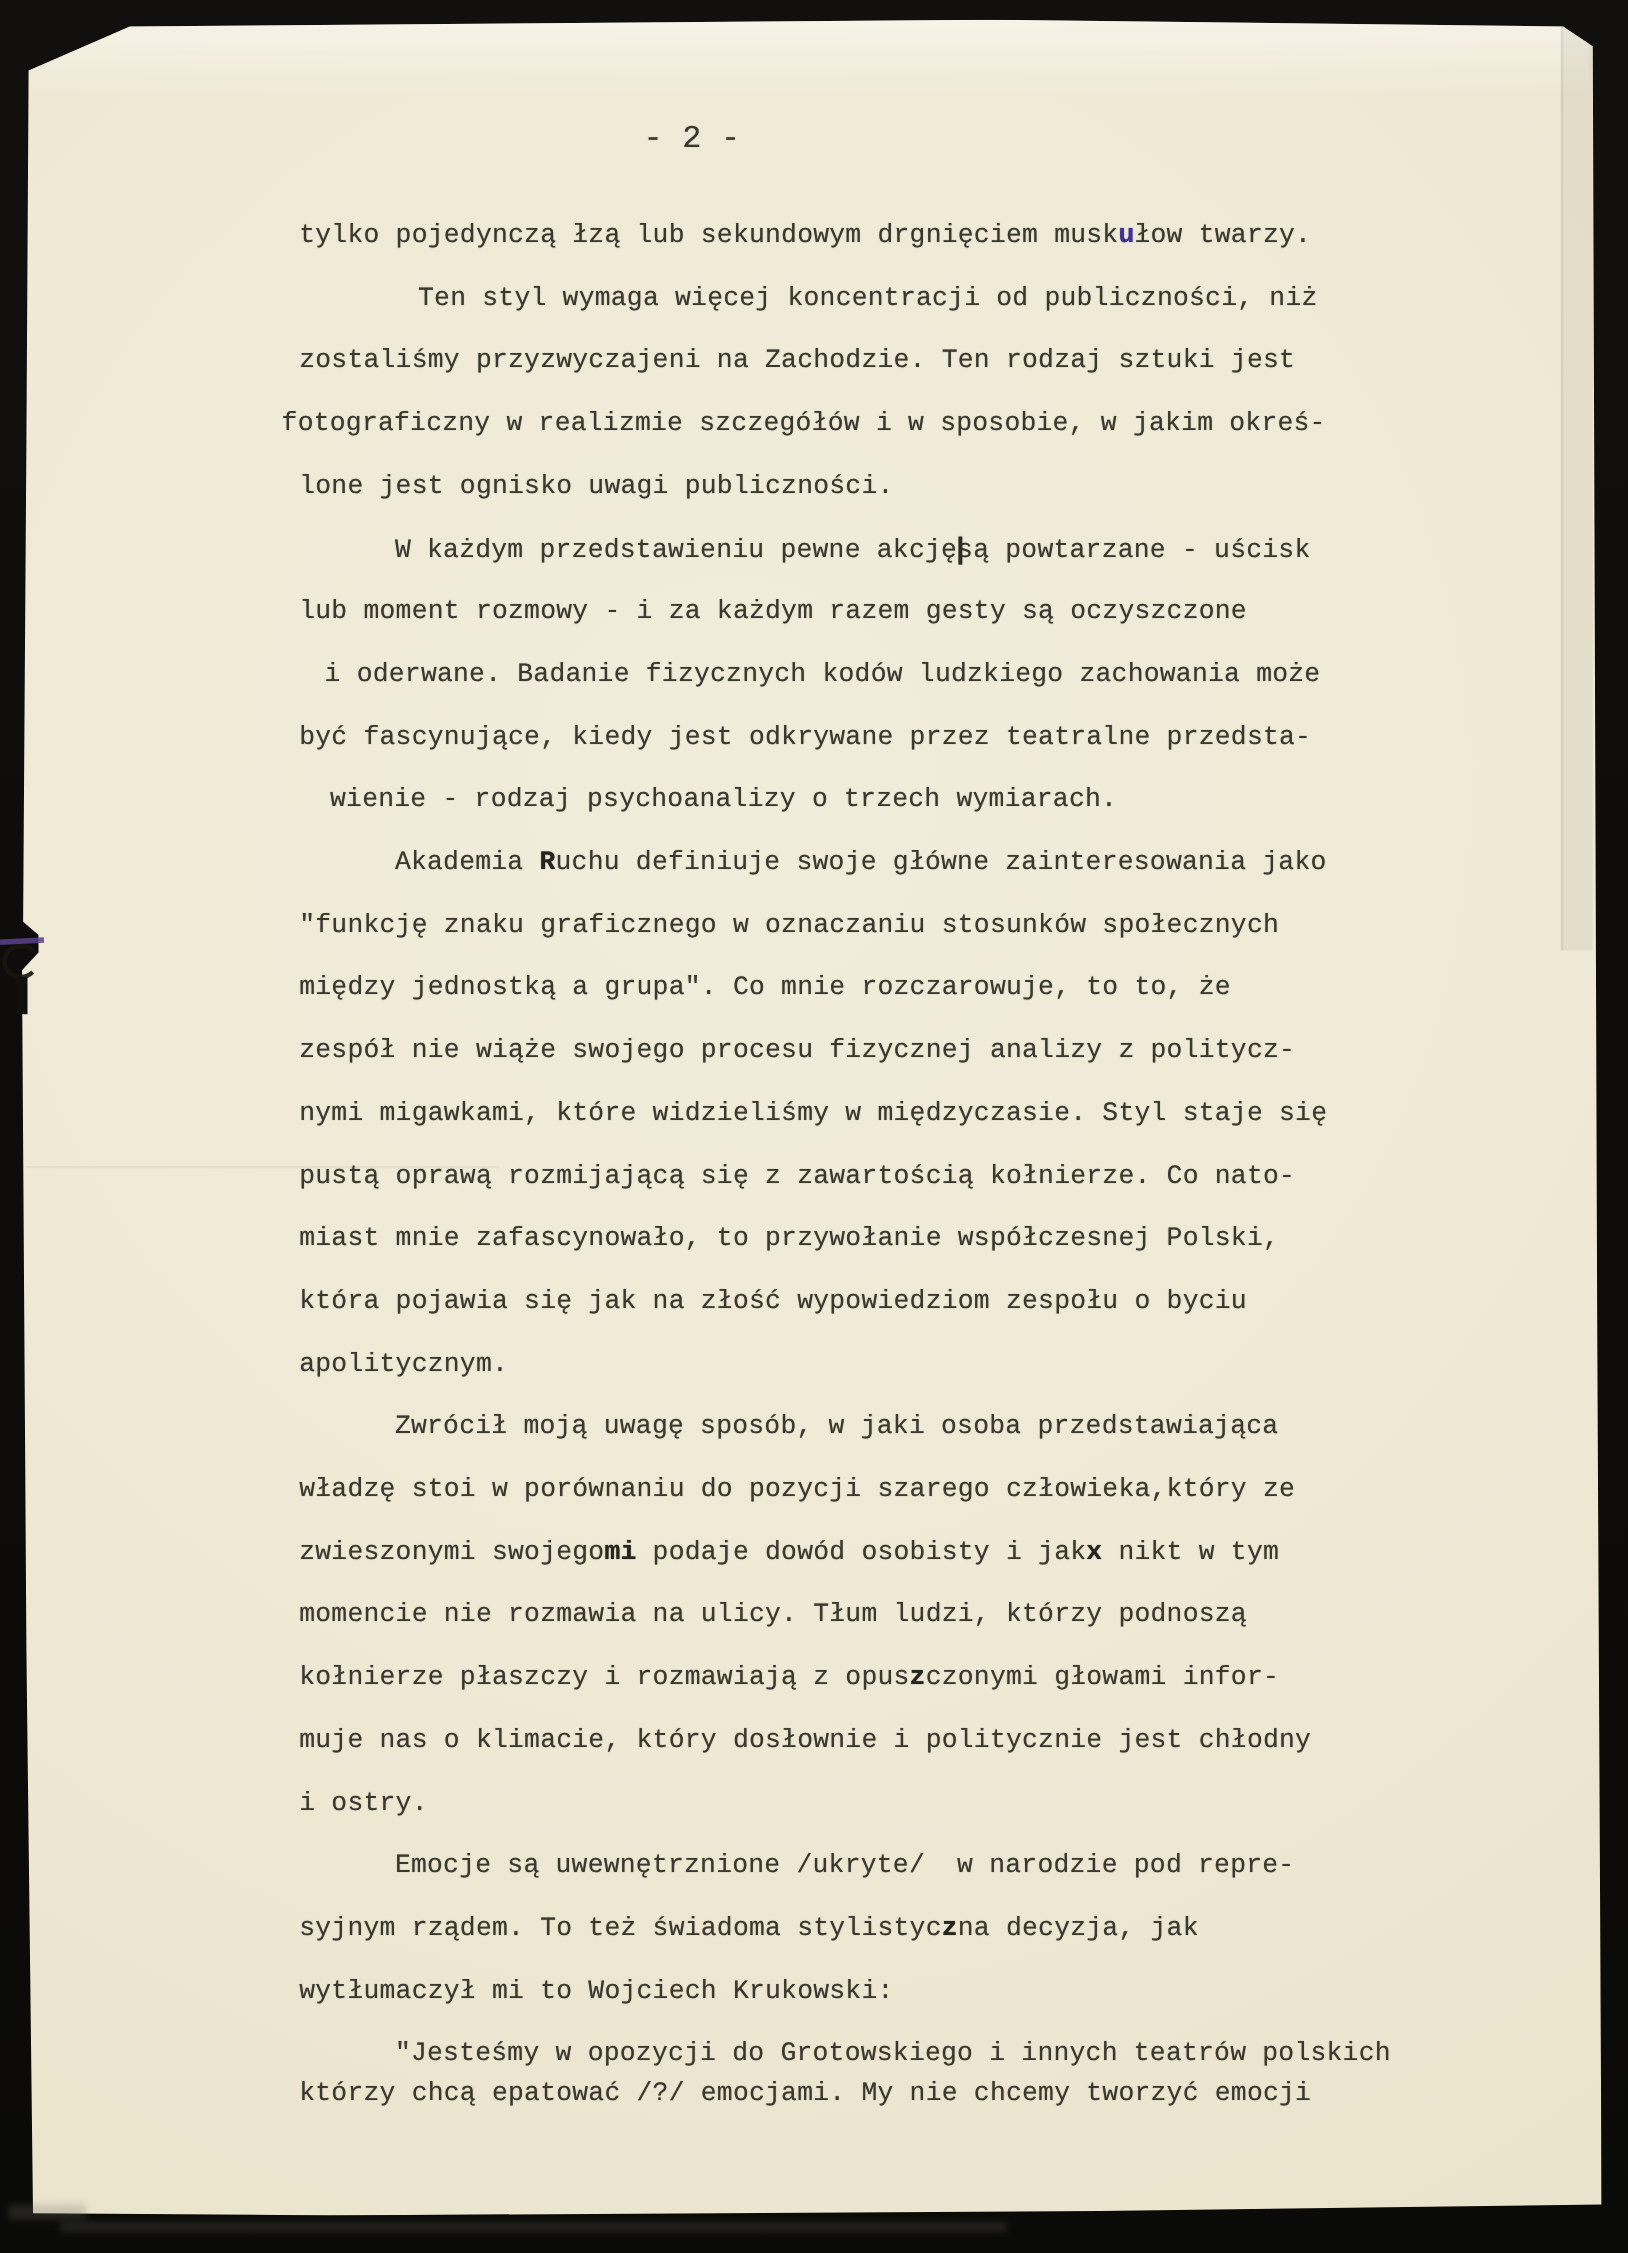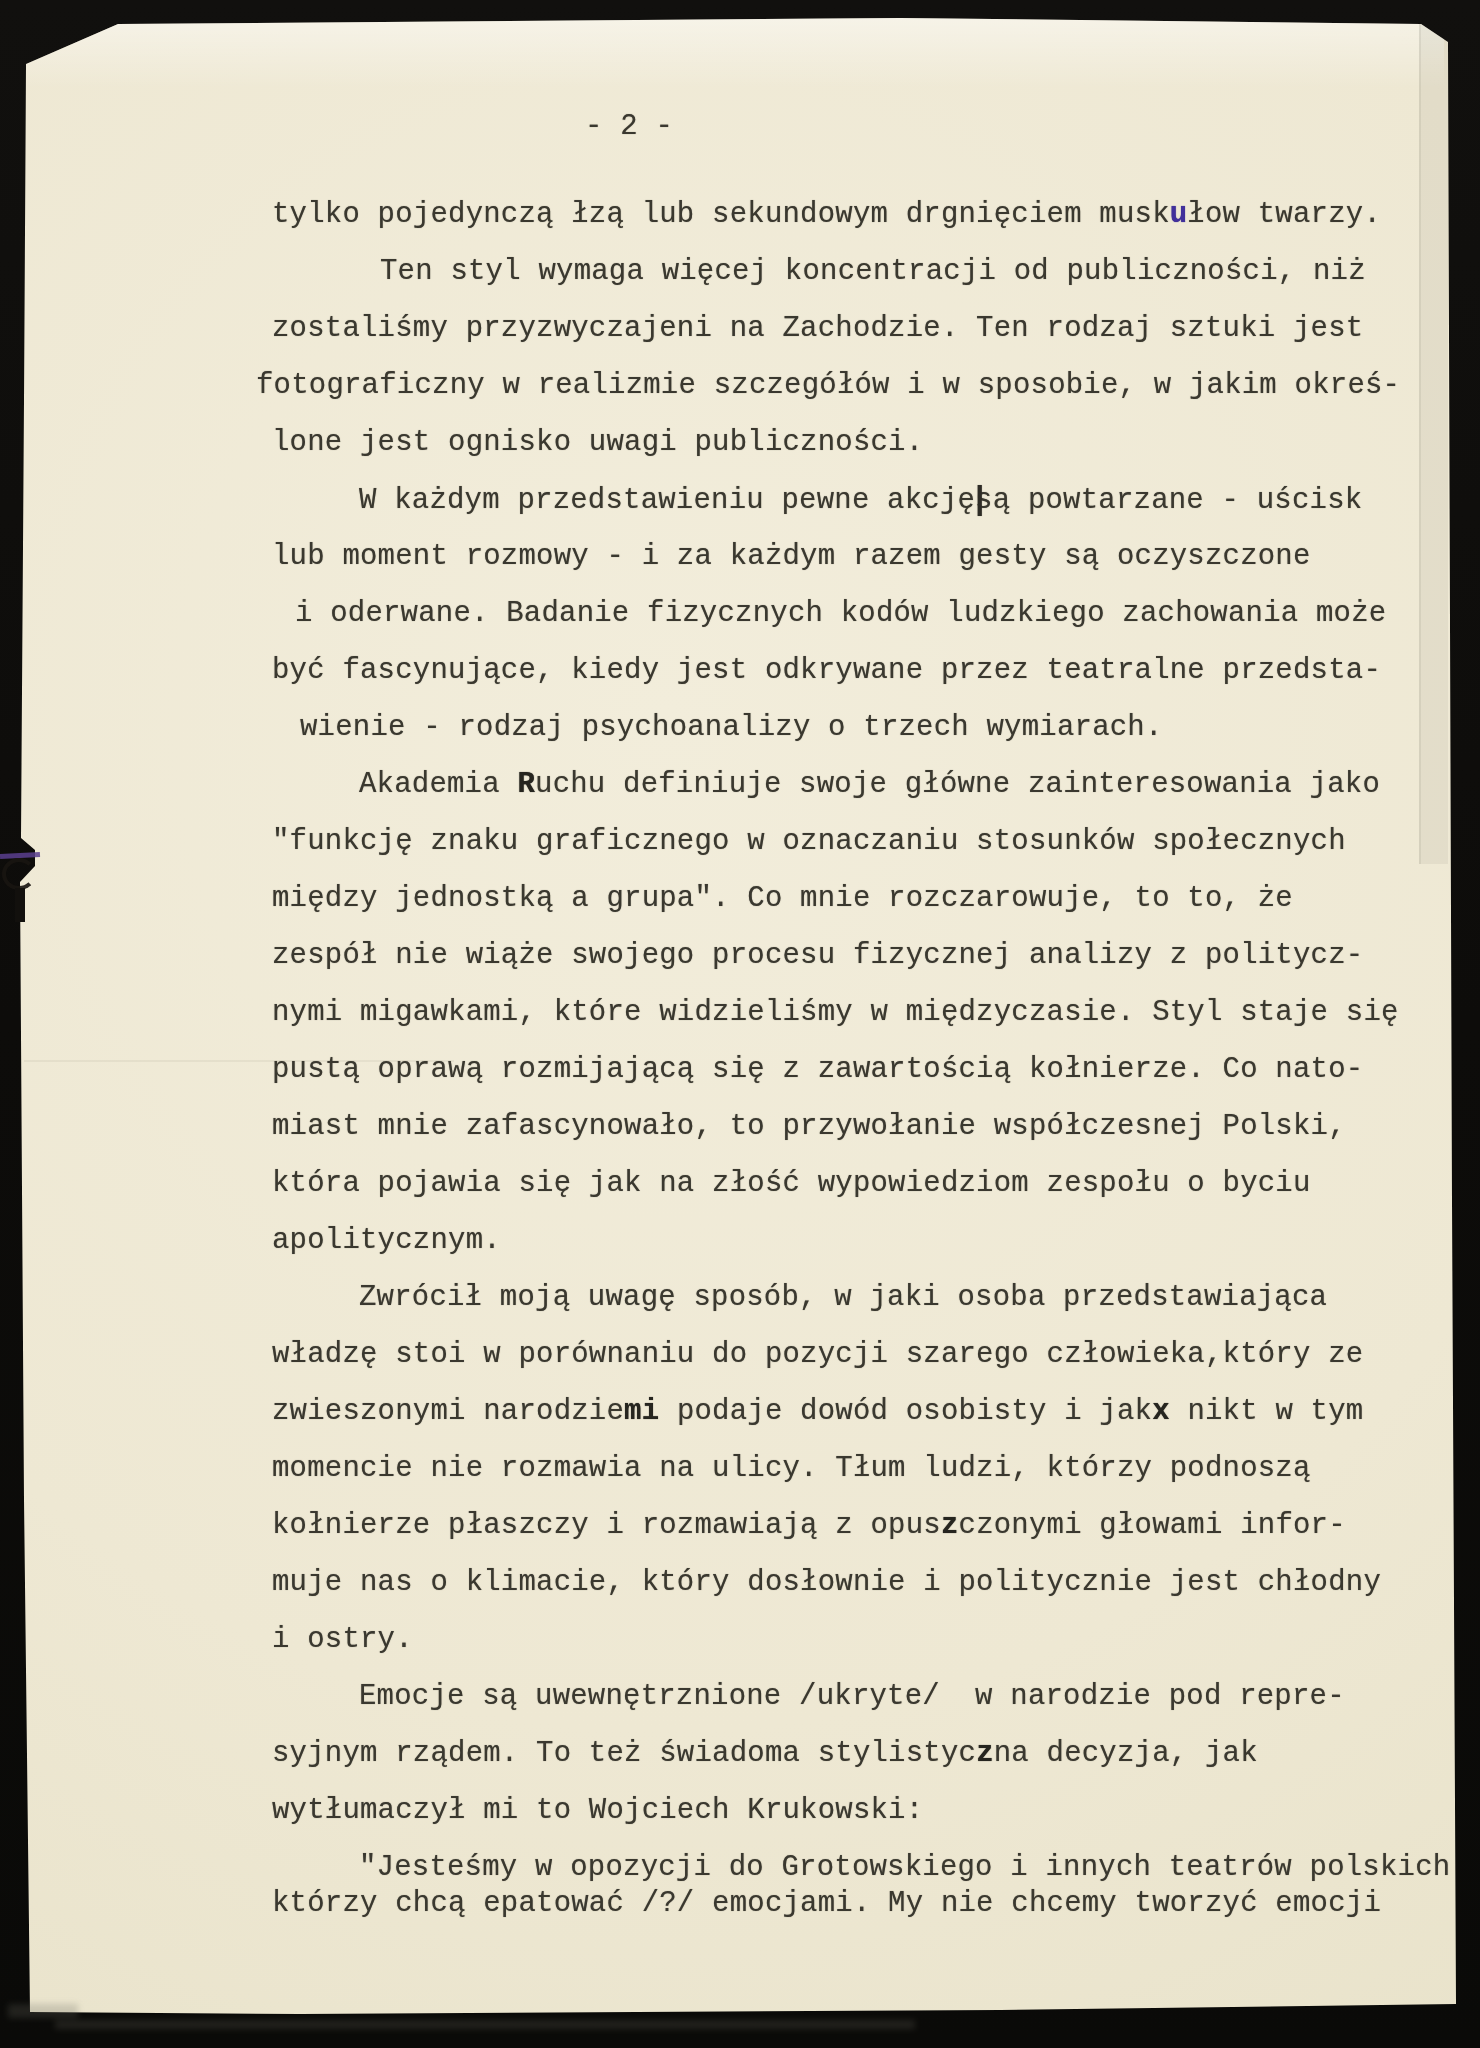--- a/index.html
+++ b/index.html
@@ -17,21 +17,21 @@
       24px 1500px, 20px 882px, 35px 866px, 35px 850px, 21px 838px,
       24px 400px, 26px 64px);
   }
   .sheen-top{position:absolute;left:24px;top:18px;width:1420px;height:70px;
     background:linear-gradient(180deg,rgba(255,255,255,.45),rgba(255,255,255,0));pointer-events:none;}
   .fold-v{position:absolute;left:1419px;top:24px;width:2px;height:840px;background:rgba(60,55,40,.14);}
   .fold-strip{position:absolute;left:1421px;top:24px;width:27px;height:840px;background:rgba(70,65,50,.07);}
   .crease-h{position:absolute;left:24px;top:1060px;width:430px;height:2px;background:rgba(60,55,40,.06);}
   .page-number{position:absolute;left:585px;top:112px;font-size:29px;line-height:30px;
     color:#3a382f;letter-spacing:.2px;white-space:pre;text-shadow:0 0 1px rgba(58,56,47,.55);}
-  .line{position:absolute;font-size:29px;line-height:30px;color:#3a382f;white-space:pre;
+  .line{position:absolute;font-size:24px;line-height:30px;color:#3a382f;white-space:pre;
     letter-spacing:.2px;text-shadow:0 0 1px rgba(58,56,47,.55);}
   .corr-blue{color:#41309b;font-weight:bold;text-shadow:0 0 1px #2e2080;}
   .ov{font-weight:bold;color:#26251f;text-shadow:0 0 1px rgba(20,18,12,.8);}
   .insmark{display:inline-block;width:0;overflow:visible;position:relative;left:-5px;top:1px;
     font-weight:bold;font-size:1.12em;color:#2e2c26;}
   
   .mark-purple{position:absolute;left:0;top:853px;width:40px;height:5px;background:#5a3f8f;
     transform:rotate(-3deg);opacity:.85;}
   .mark-curl{position:absolute;left:2px;top:858px;width:26px;height:24px;border:4px solid #191511;
     border-right-color:transparent;border-radius:50%;opacity:.9;}
@@ -66,21 +66,21 @@
         <div class="line" style="top: 827px; left: 272px;"><span>"funkcję znaku graficznego w oznaczaniu stosunków społecznych</span></div>
         <div class="line" style="top: 884px; left: 272px;"><span>między jednostką a grupa". Co mnie rozczarowuje, to to, że</span></div>
         <div class="line" style="top: 941px; left: 272px;"><span>zespół nie wiąże swojego procesu fizycznej analizy z politycz-</span></div>
         <div class="line" style="top: 998px; left: 272px;"><span>nymi migawkami, które widzieliśmy w międzyczasie. Styl staje się</span></div>
         <div class="line" style="top: 1055px; left: 272px;"><span>pustą oprawą rozmijającą się z zawartością kołnierze. Co nato-</span></div>
         <div class="line" style="top: 1112px; left: 272px;"><span>miast mnie zafascynowało, to przywołanie współczesnej Polski,</span></div>
         <div class="line" style="top: 1169px; left: 272px;"><span>która pojawia się jak na złość wypowiedziom zespołu o byciu</span></div>
         <div class="line" style="top: 1226px; left: 272px;"><span>apolitycznym.</span></div>
         <div class="line" style="top: 1283px; left: 359px;"><span>Zwrócił moją uwagę sposób, w jaki osoba przedstawiająca</span></div>
         <div class="line" style="top: 1340px; left: 272px;"><span>władzę stoi w porównaniu do pozycji szarego człowieka,który ze</span></div>
-        <div class="line" style="top: 1397px; left: 272px;"><span>zwieszonymi narodzie</span><span class="ov">mi</span><span> podaje dowód osobisty i jak</span><span class="ov">x</span><span> nikt w tym</span></div>
+        <div class="line" style="top: 1397px; left: 272px;"><span>zwieszonymi swojego</span><span class="ov">mi</span><span> podaje dowód osobisty i jak</span><span class="ov">x</span><span> nikt w tym</span></div>
         <div class="line" style="top: 1454px; left: 272px;"><span>momencie nie rozmawia na ulicy. Tłum ludzi, którzy podnoszą</span></div>
         <div class="line" style="top: 1511px; left: 272px;"><span>kołnierze płaszczy i rozmawiają z opus</span><span class="ov">z</span><span>czonymi głowami infor-</span></div>
         <div class="line" style="top: 1568px; left: 272px;"><span>muje nas o klimacie, który dosłownie i politycznie jest chłodny</span></div>
         <div class="line" style="top: 1625px; left: 272px;"><span>i ostry.</span></div>
         <div class="line" style="top: 1682px; left: 359px;"><span>Emocje są uwewnętrznione /ukryte/  w narodzie pod repre-</span></div>
         <div class="line" style="top: 1739px; left: 272px;"><span>syjnym rządem. To też świadoma stylistyc</span><span class="ov">z</span><span>na decyzja, jak</span></div>
         <div class="line" style="top: 1796px; left: 272px;"><span>wytłumaczył mi to Wojciech Krukowski:</span></div>
         <div class="line" style="top: 1853px; left: 359px;"><span>"Jesteśmy w opozycji do Grotowskiego i innych teatrów polskich</span></div>
         <div class="line" style="top: 1889px; left: 272px;"><span>którzy chcą epatować /?/ emocjami. My nie chcemy tworzyć emocji</span></div>
       </div>

